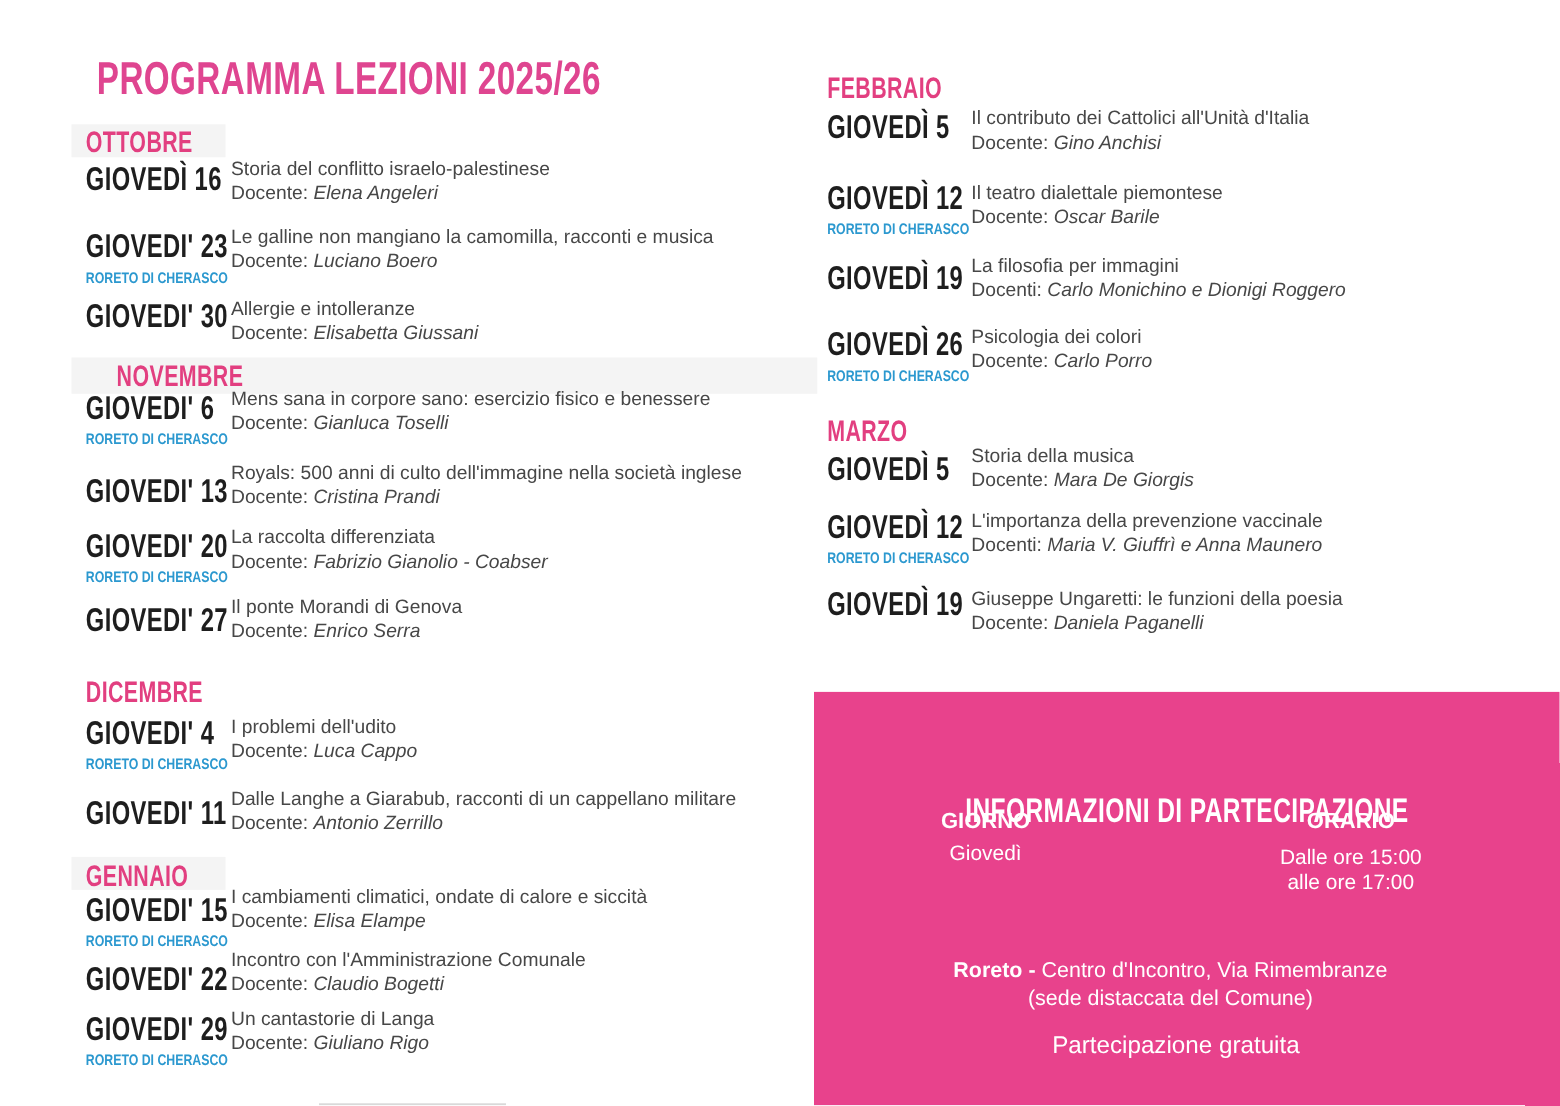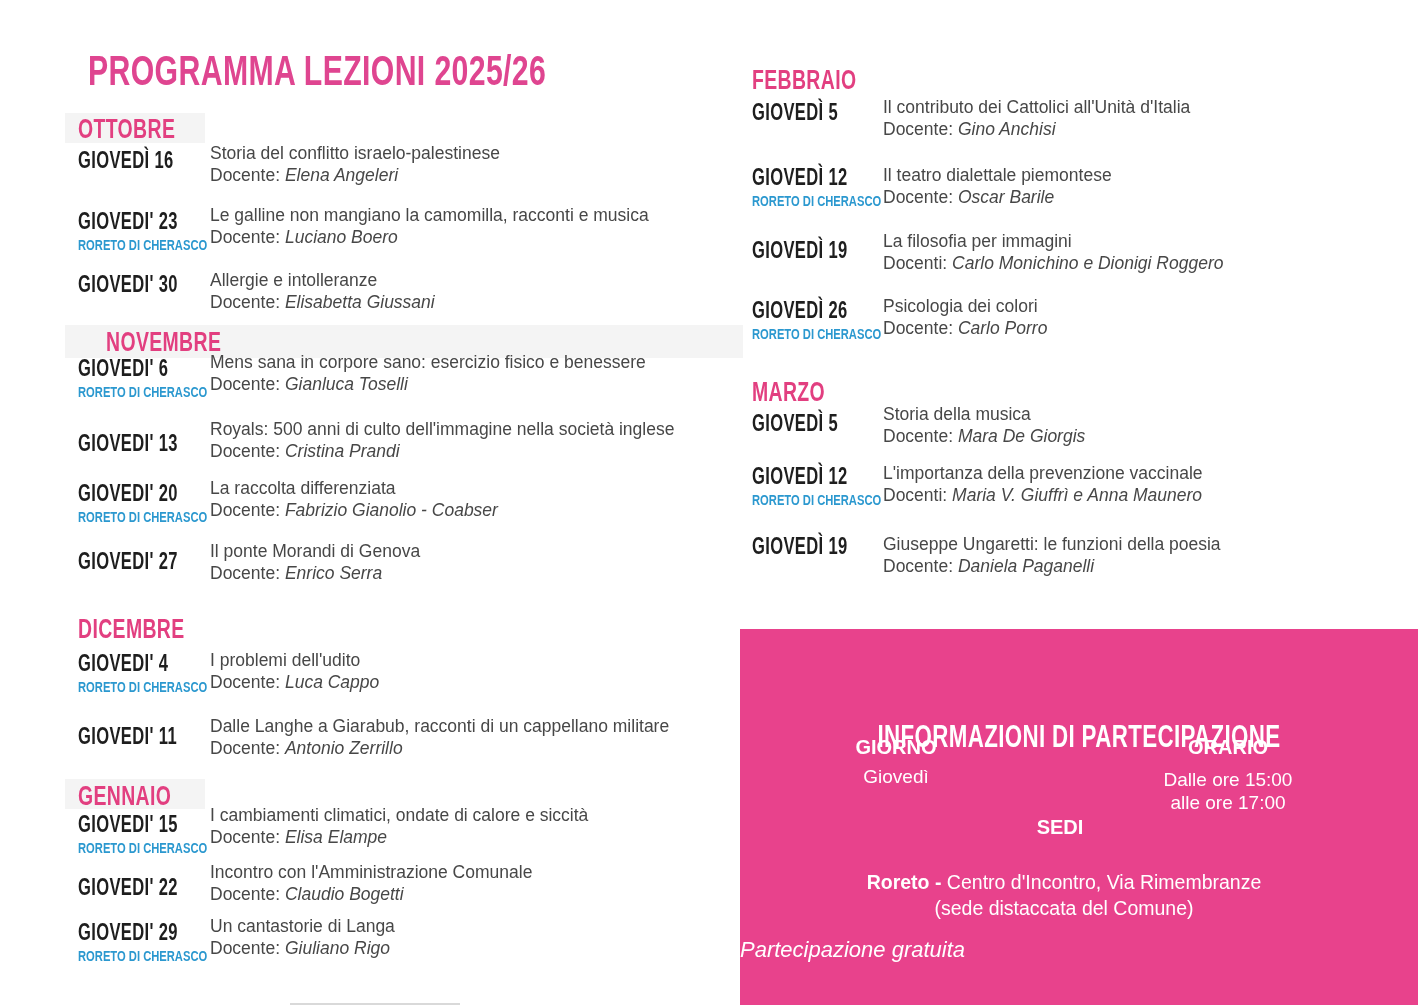--- a/index.html
+++ b/index.html
@@ -5,36 +5,36 @@
   html,body{margin:0;padding:0;background:#fff;}
   .page{position:relative;width:1418px;height:1005px;background:#ffffff;overflow:hidden;
         font-family:"Liberation Sans",sans-serif;}
   .band{position:absolute;background:#f4f4f4;}
   .cond{display:inline-block;transform:scaleX(0.72);transform-origin:0 50%;white-space:nowrap;
         font-weight:700;letter-spacing:0.5px;}
   .page-title{position:absolute;left:88px;top:50px;font-size:42px;color:#df4590;line-height:1;}
   .month{position:absolute;font-size:27px;color:#e23f80;line-height:1;}
   .entry{position:absolute;}
   .date-block{position:absolute;left:0;top:0;width:140px;}
-  .date{font-size:23px;color:#1e1e1e;line-height:1;}
+  .date{font-size:30px;color:#1e1e1e;line-height:1;}
   .loc{font-size:14px;color:#2b98cf;line-height:1;margin-top:5px;}
   .loc .cond{transform:scaleX(0.8);letter-spacing:0;}
   .lesson{position:absolute;top:0;}
   .lesson-title{font-size:17.5px;color:#474747;line-height:21px;}
   .docente{font-size:17.5px;color:#474747;line-height:22px;}
   .docente em{font-style:italic;}
   .info-box{position:absolute;left:740px;top:629px;width:678px;height:376px;background:#e8428c;color:#ffffff;}
   .info-title{position:absolute;left:23px;top:44px;width:632px;text-align:center;font-size:31px;line-height:1;margin-top:48px;}
   .info-title .cond{transform:scaleX(0.72);transform-origin:50% 50%;display:block;}
   .ib-label{position:absolute;font-weight:700;font-size:20px;text-align:center;line-height:1;}
   .ib-value{position:absolute;font-size:19px;text-align:center;line-height:23px;}
   .sede-line{position:absolute;left:0;width:648px;text-align:center;font-size:19.5px;line-height:1.2;}
   .sede-line b{font-weight:700;}
-  .info-footer{position:absolute;left:0;top:310px;width:658px;text-align:left;
-               font-size:22px;font-style:italic;line-height:1;}
+  .info-footer{position:absolute;left:0;top:310px;width:658px;text-align:center;
+               font-size:22px;line-height:1;}
   .bottom-line{position:absolute;left:290px;top:1003px;width:170px;height:2px;background:#d9d9d9;}
 </style>
 </head>
 <body>
 
 <div class="page">
 
   <div class="band" style="left:65px;top:113px;width:140px;height:30px;"></div>
   <div class="band" style="left:65px;top:325px;width:678px;height:33px;"></div>
   <div class="band" style="left:65px;top:779px;width:140px;height:30px;"></div>
@@ -257,21 +257,20 @@
         <span class="cond">INFORMAZIONI DI PARTECIPAZIONE</span>
       </div>
 
     <div class="ib-label" style="left:66px;top:108px;width:180px;">GIORNO</div>
     <div class="ib-value" style="left:66px;top:136px;width:180px;">Giovedì</div>
 
     <div class="ib-label" style="left:398px;top:108px;width:180px;">ORARIO</div>
     <div class="ib-value" style="left:378px;top:139px;width:220px;">Dalle ore 15:00</div>
     <div class="ib-value" style="left:378px;top:162px;width:220px;">alle ore 17:00</div>
 
-    <div class="ib-label" style="left:0;top:188px;width:640px;">SEDI</div>
     <div class="sede-line" style="top:242px;"><b>Roreto -</b> <span>Centro d'Incontro,  Via Rimembranze</span></div>
     <div class="sede-line" style="top:268px;">(sede distaccata del Comune)</div>
 
     <div class="info-footer">Partecipazione gratuita</div>
   </div>
 
   <div class="bottom-line"></div>
 </div>
 
 </body></html>

